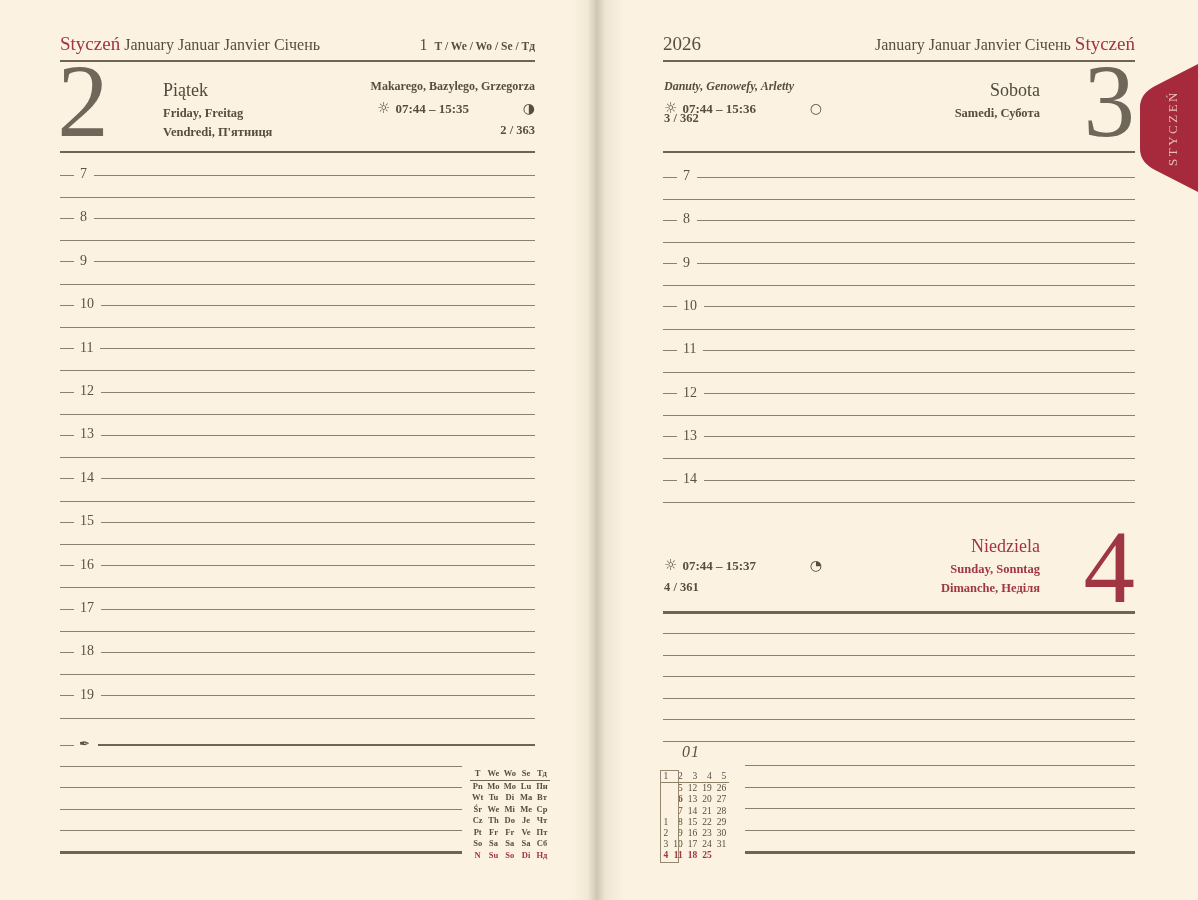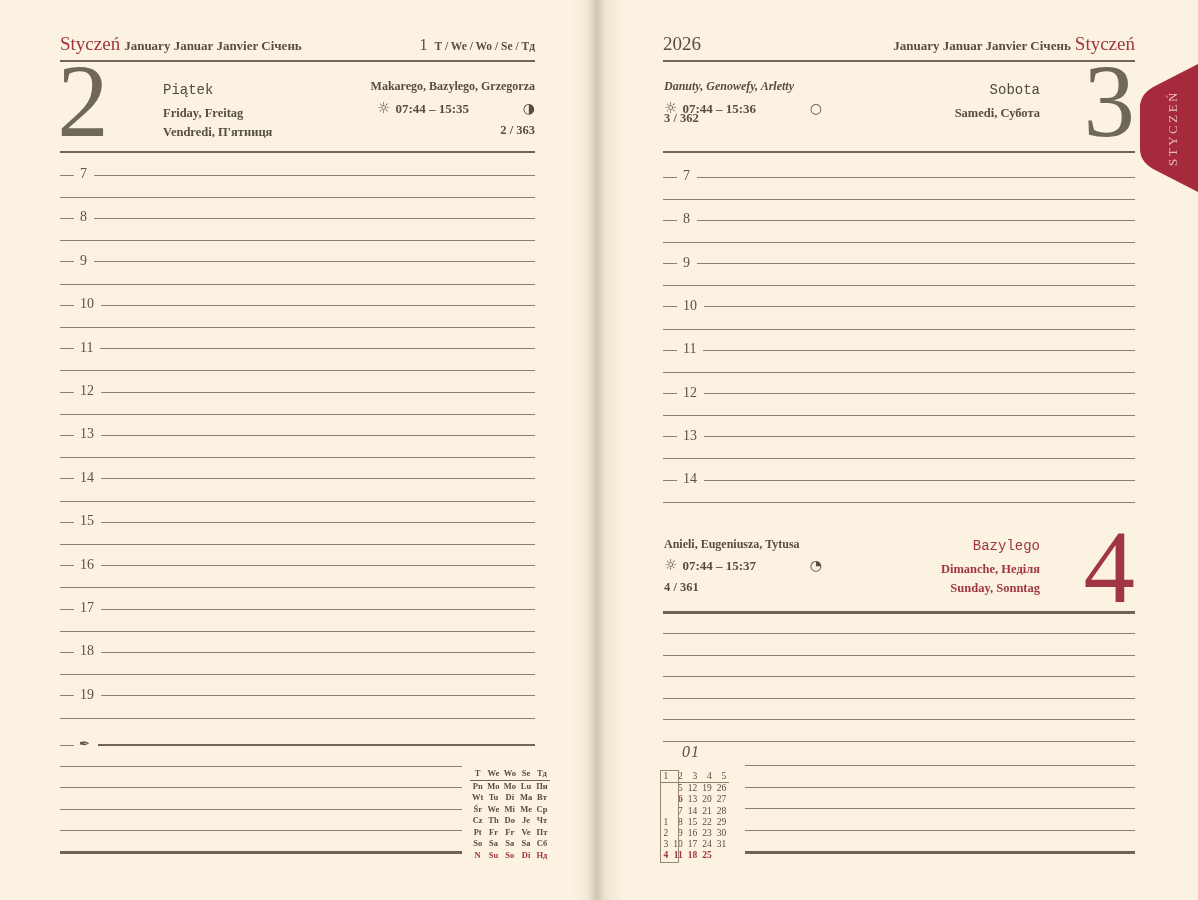--- a/index.html
+++ b/index.html
@@ -20,41 +20,41 @@
   
   #binding{position:absolute;left:572px;top:0;width:52px;height:900px;
     background:linear-gradient(90deg, rgba(120,115,85,0) 0%, rgba(120,115,85,0.08) 30%,
       rgba(104,100,72,0.30) 48%, rgba(120,115,85,0.10) 64%, rgba(120,115,85,0) 100%);}
 
   
   .pg-header{position:absolute;display:flex;justify-content:space-between;align-items:baseline;}
   #lp-header{left:60px;top:33px;width:475px;}
   #rp-header{left:663px;top:33px;width:472px;gap:45px;}
   .month-pl{font-size:19px;color:var(--red);}
-  .month-langs{font-size:13px;font-weight:700;color:var(--ink);}
+  .month-langs{font-size:16px;font-weight:400;color:var(--ink);}
   .week-num{font-size:16px;color:var(--ink);margin-right:7px;}
   .week-days{font-size:11.5px;font-weight:700;color:var(--ink);}
   .year{font-size:19px;color:var(--ink);}
 
   .rule{position:absolute;height:2px;background:var(--thick);}
   #lp-rule{left:60px;top:60px;width:475px;}
   #lp-sep{left:60px;top:151px;width:475px;}
   #rp-rule{left:663px;top:60px;width:472px;}
   #rp-sep{left:663px;top:151px;width:472px;}
   #rp-sep2{left:663px;top:611px;width:472px;height:2.5px;}
 
   
   .bignum{position:absolute;font-size:103px;line-height:1;color:var(--big-gray);}
   #num-2{left:52px;top:50px;width:62px;text-align:center;}
   #num-3{left:1073px;top:50px;width:62px;text-align:right;}
   #num-4{left:1073px;top:516px;width:62px;text-align:right;color:var(--red);}
 
   
   .daycol{position:absolute;}
-  .dayname{font-size:14px;color:#4f4a3e;line-height:27px;font-family:Liberation Mono, monospace;}
+  .dayname{font-size:18px;color:#4f4a3e;line-height:27px;}
   .sub{font-size:12.5px;font-weight:700;color:var(--ink);line-height:19px;}
   #lp-namecol{left:163px;top:77px;}
   #sat-namecol{left:795px;top:77px;width:245px;text-align:right;}
   #sun-namecol{left:795px;top:533px;width:245px;text-align:right;}
   #sun-namecol .dayname,#sun-namecol .sub{color:var(--red);}
 
   .namedays{position:absolute;font-size:12px;font-weight:700;color:var(--ink);}
   #lp-namedays{left:300px;top:79px;width:235px;text-align:right;}
   #sat-namedays{left:664px;top:79px;width:300px;font-style:italic;}
   #sun-namedays{left:664px;top:537px;width:300px;}
@@ -210,30 +210,29 @@
     <span class="icon moon">○</span>
   </div>
   <div class="doy" id="sat-doy">3 / 362</div>
   <div class="daycol" id="sat-namecol">
     <div class="dayname">Sobota</div>
     <div class="sub">Samedi, Субота</div>
   </div>
   <div class="bignum" id="num-3">3</div>
   <div class="rule" id="rp-sep"></div>
 
-  <div class="namedays" id="sun-namedays">Anieli, Eugeniusza, Tytusa</div>
   <div class="sunrow" id="sun-sunrow">
     <span><span class="icon sun-glyph">☼</span><span>07:44 – 15:37</span></span>
     <span class="icon moon">◔</span>
   </div>
   <div class="doy" id="sun-doy">4 / 361</div>
   <div class="daycol" id="sun-namecol">
-    <div class="dayname">Bazylego</div>
+    <div class="dayname">Niedziela</div>
+    <div class="sub">Sunday, Sonntag</div>
     <div class="sub">Dimanche, Неділя</div>
-    <div class="sub">Sunday, Sonntag</div>
   </div>
   <div class="bignum" id="num-4">4</div>
   <div class="rule" id="rp-sep2"></div>
 
   <div id="cal-label">01</div>
   <table id="mini-cal">
       <tbody>
         <tr>
           <td>1</td>
           <td>2</td>

